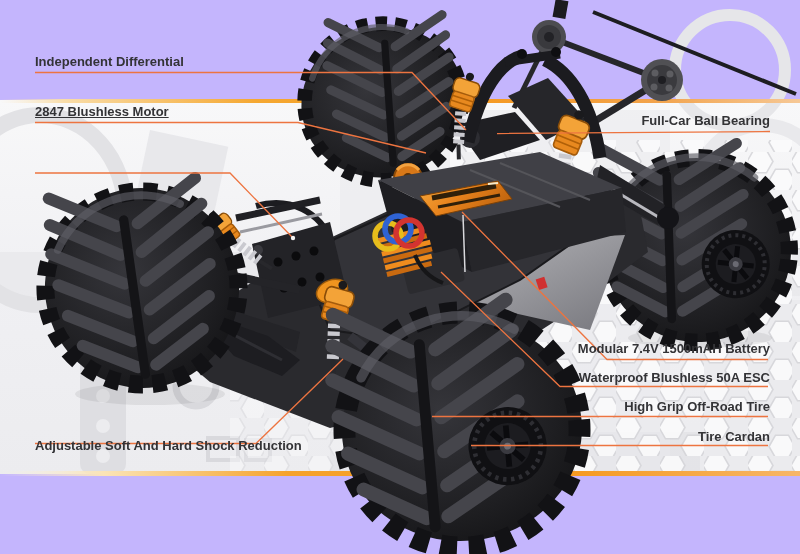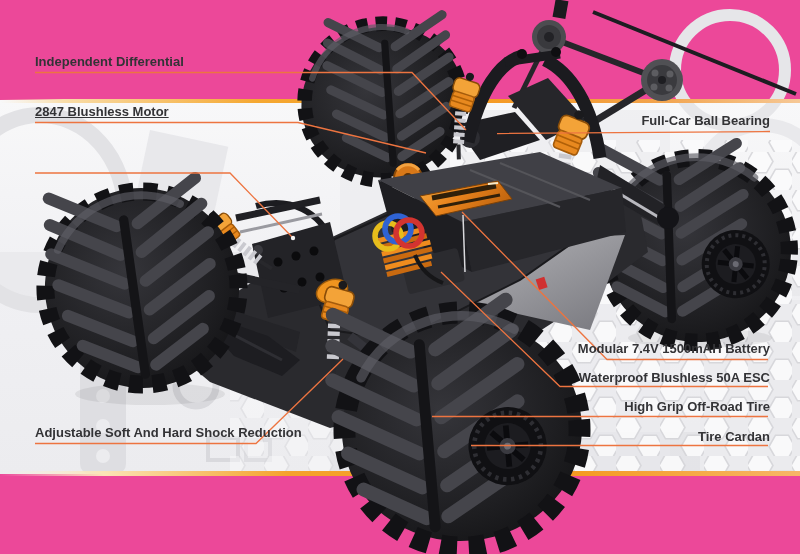--- a/index.html
+++ b/index.html
@@ -1,17 +1,17 @@
 <!DOCTYPE html>
 <html><head>
 <meta charset="utf-8">
 <style>
   html,body{margin:0;padding:0;background:#ffffff;}
   .stage{
-    position:relative;width:800px;height:554px;overflow:hidden;background:#ec4899;
+    position:relative;width:800px;height:554px;overflow:hidden;background:#c4b5fd;
     font-family:"Liberation Sans",sans-serif;
   }
   .stage svg{position:absolute;left:0;top:0;}
   .callout{
     position:absolute;font-size:13px;font-weight:700;color:#333336;
     letter-spacing:0;white-space:nowrap;line-height:14px;
   }
   .callout.right{right:30px;text-align:right;}
 </style>
 </head>
@@ -293,20 +293,20 @@
       <path d="M768,359.5 H607 L462,212"></path>
       <path d="M768,386.5 H560 L441,272"></path>
       <path d="M768,416.5 H432"></path>
       <path d="M768,445.5 H471"></path>
       <circle cx="293" cy="238" r="2.2" fill="#f4f4f4" stroke="none"></circle>
     </g>
   </svg>
 
   <div class="callout" style="left:35px;top:55px;">Independent Differential</div>
   <div class="callout" style="left:35px;top:105px;text-decoration:underline;">2847 Blushless Motor</div>
-  <div class="callout" style="left:35px;top:426px;text-align:right;">Adjustable Soft And Hard Shock Reduction</div>
+  <div class="callout" style="left:35px;top:439px;text-align:right;">Adjustable Soft And Hard Shock Reduction</div>
 
   <div class="callout right" style="top:114px;">Full-Car Ball Bearing</div>
   <div class="callout right" style="top:342px;">Modular 7.4V 1500mAH Battery</div>
   <div class="callout right" style="top:371px;">Waterproof Blushless 50A ESC</div>
   <div class="callout right" style="top:400px;margin-left:16px;">High Grip Off-Road Tire</div>
   <div class="callout right" style="top:430px;">Tire Cardan</div>
 </div>
 
 </body></html>

